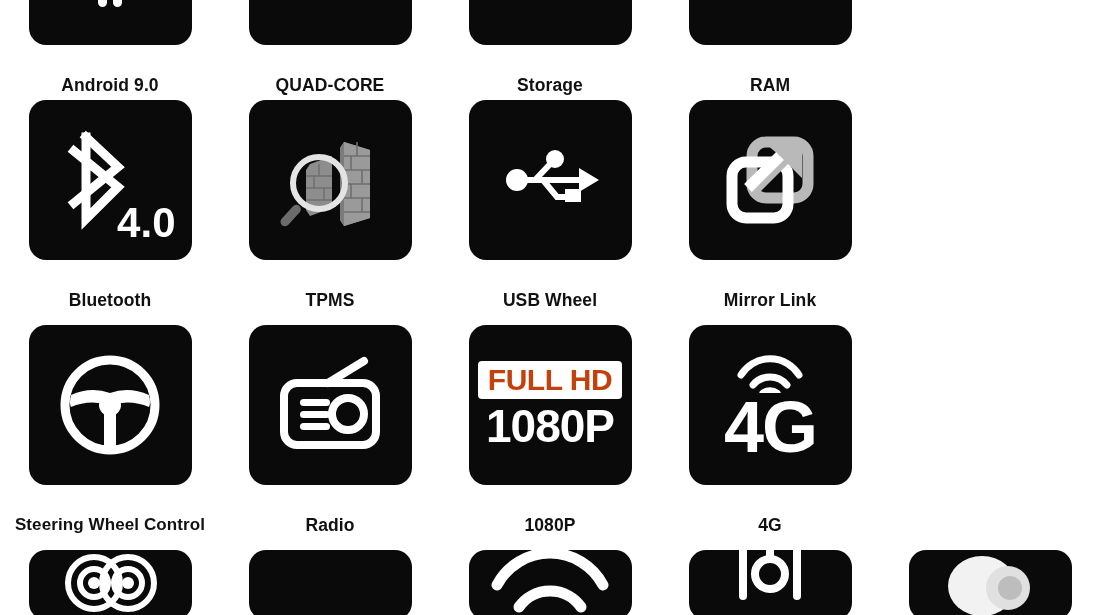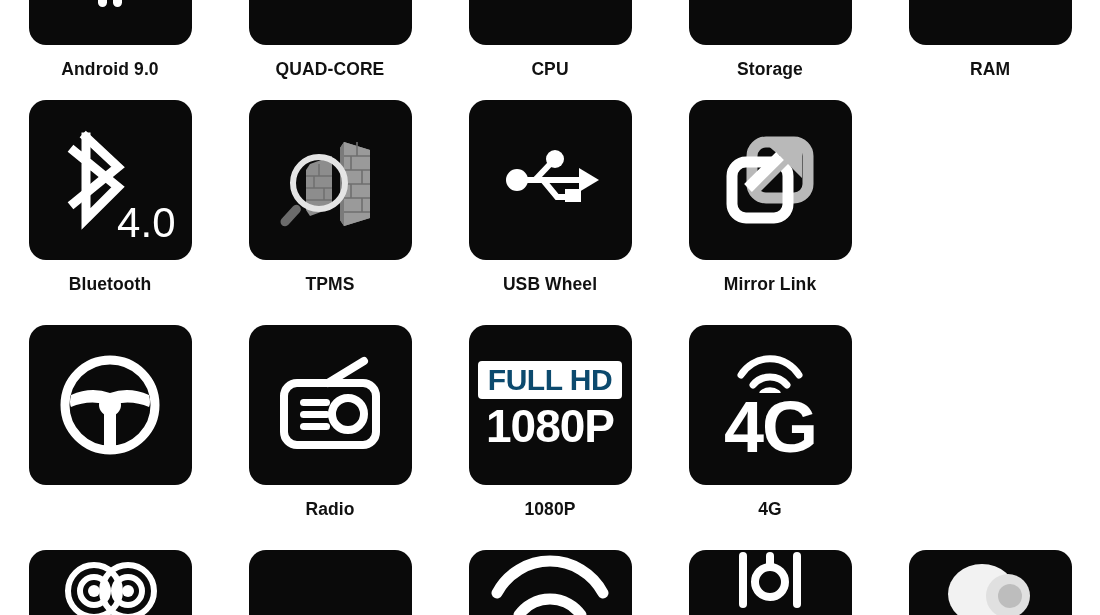--- a/index.html
+++ b/index.html
@@ -33,38 +33,38 @@
   .tile{
     width:163px;height:160px;
     background:#0a0a0a;
     border-radius:17px;
     display:flex;align-items:center;justify-content:center;
     position:relative;
     overflow:hidden;
     box-sizing:border-box;
   }
   .label{
-    margin-top:14px;
+    margin-top:30px;
     font-size:17.5px;
     font-weight:bold;
     color:#111111;
     letter-spacing:.1px;
     white-space:nowrap;
     text-align:center;
   }
   .label.small{font-size:17px;}
   svg{display:block;}
   .bt-num{
     position:absolute;right:16px;bottom:16px;
-    font-size:42px;font-weight:normal;color:#fff;
+    font-size:42px;font-weight:bold;color:#fff;
     line-height:1;
   }
   .hd-wrap{display:flex;flex-direction:column;align-items:center;justify-content:center;gap:2px;}
   .hd-box{
-    background:#fff;color:#0c4a6e;
+    background:#fff;color:#c2410c;
     font-size:30px;font-weight:bold;
     padding:3px 10px 4px;
     border-radius:4px;
     line-height:1.05;
     letter-spacing:-0.5px;
   }
   .hd-1080{
     color:#fff;font-size:46px;font-weight:bold;
     line-height:1;letter-spacing:-1px;margin-top:2px;
   }
@@ -107,33 +107,20 @@
         <g fill="#0a0a0a">
           <rect x="30" y="22" width="44" height="6" rx="3"></rect>
           <rect x="30" y="32" width="44" height="6" rx="3"></rect>
           <rect x="30" y="42" width="44" height="6" rx="3"></rect>
         </g>
       </svg>
     </div>
     <div class="label">QUAD-CORE</div>
   </div>
 
-  <div class="cell">
-    <div class="tile">
-      <svg width="104" height="104" viewBox="0 0 104 104">
-        <rect x="24" y="12" width="56" height="44" rx="11" fill="#ffffff"></rect>
-        <g fill="#0a0a0a">
-          <path d="M38 16 L46 16 L54 40 L46 40 Z"></path>
-          <path d="M58 16 L66 16 L58 40 L50 40 Z"></path>
-          <rect x="56" y="30" width="9" height="16" rx="2" transform="rotate(20 60 38)"></rect>
-        </g>
-      </svg>
-    </div>
-    <div class="label">CPU</div>
-  </div>
 
   <div class="cell">
     <div class="tile">
       <svg width="104" height="104" viewBox="0 0 104 104">
         <rect x="18" y="10" width="68" height="36" rx="7" fill="#ffffff"></rect>
         <g fill="#0a0a0a">
           <rect x="27" y="18" width="3" height="16"></rect>
           <rect x="33" y="18" width="3" height="16"></rect>
           <rect x="39" y="18" width="3" height="16"></rect>
           <rect x="45" y="18" width="3" height="16"></rect>
@@ -235,20 +222,21 @@
 
   <div class="cell">
     <div class="tile">
       <svg width="110" height="110" viewBox="0 0 110 110">
         <circle cx="55" cy="55" r="45" fill="none" stroke="#ffffff" stroke-width="9"></circle>
         <circle cx="55" cy="55" r="11" fill="#ffffff"></circle>
         <path d="M16 45 q20 -9 39 -2 q19 -7 39 2 q2 8 0 12 q-18 -8 -39 -2 q-21 -6 -39 2 q-2 -4 0 -12 Z" fill="#ffffff"></path>
         <rect x="49" y="62" width="12" height="38" fill="#ffffff"></rect>
       </svg>
     </div>
+    <div class="label small">Steering Wheel Control</div>
   </div>
 
 
   <div class="cell">
     <div class="tile">
       <svg width="116" height="104" viewBox="0 0 116 104">
         <path d="M56 30 L92 8" stroke="#ffffff" stroke-width="8" stroke-linecap="round"></path>
         <rect x="12" y="30" width="92" height="62" rx="13" fill="none" stroke="#ffffff" stroke-width="8"></rect>
         <circle cx="76" cy="61" r="16" fill="none" stroke="#ffffff" stroke-width="8"></circle>
         <g fill="#ffffff">

